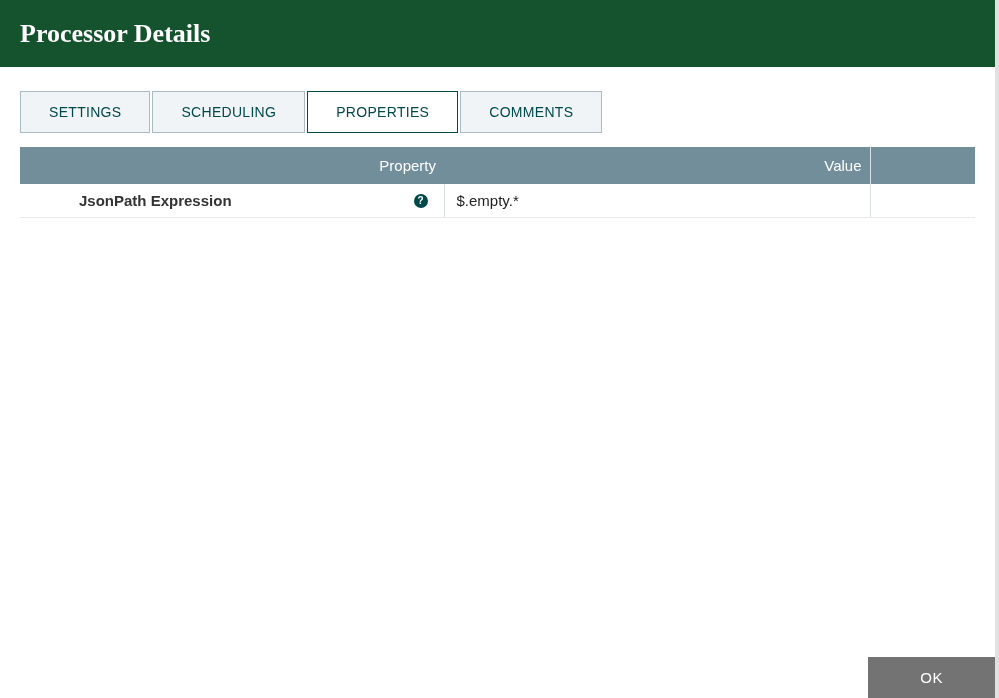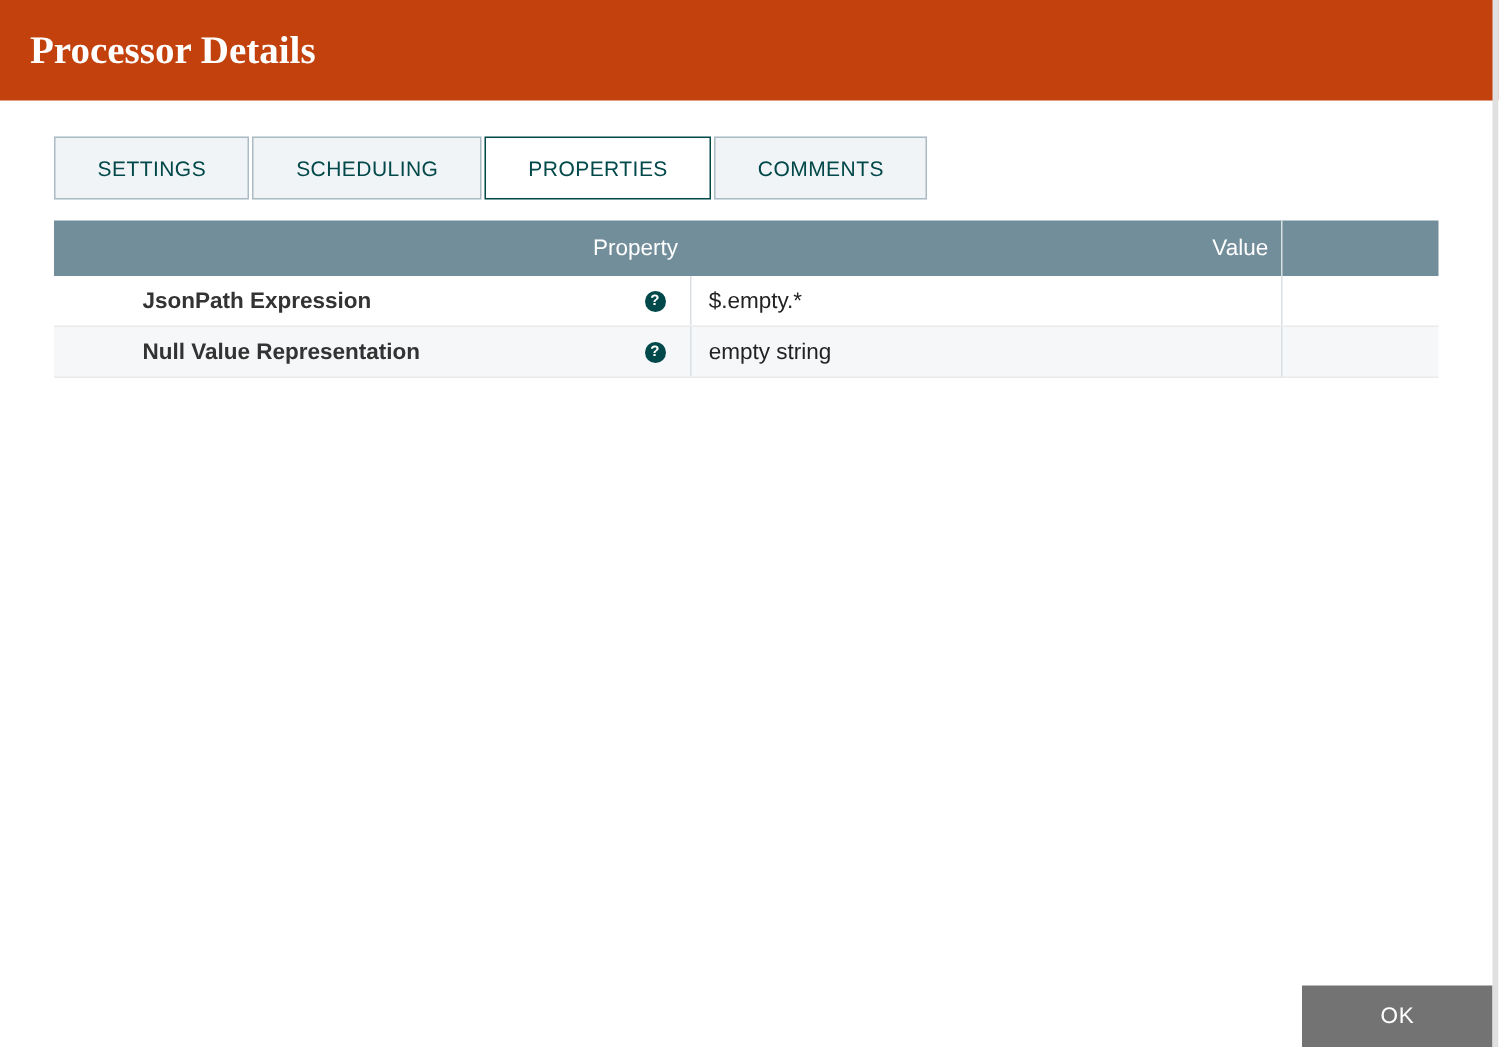--- a/index.html
+++ b/index.html
@@ -9,42 +9,42 @@
     }
     body {
       font-family: "Helvetica Neue", Helvetica, Arial, sans-serif;
       width: 999px;
       height: 698px;
       background: #ffffff;
       position: relative;
       overflow: hidden;
     }
     .header {
-      background: #c2410c;
+      background: #14532d;
       padding: 18px 20px;
       height: 67px;
       display: flex;
       align-items: center;
     }
     .header-title {
       color: #ffffff;
       font-size: 26px;
       font-weight: bold;
       font-family: Georgia, "Times New Roman", serif;
     }
     .scrollbar {
       position: absolute;
       right: 0;
       top: 0;
       width: 4px;
       height: 100%;
       background: #e0e0e0;
     }
     .content {
-      padding: 0 36px;
+      padding: 0 20px;
       width: 995px;
     }
     .tabs {
       display: flex;
       gap: 2px;
       margin-top: 24px;
       margin-bottom: 14px;
     }
     .tab {
       padding: 12px 28px;
@@ -182,32 +182,20 @@
           <div class="prop-cell">
             <span class="prop-name">JsonPath Expression</span>
             <span class="help-icon">?</span>
           </div>
         </td>
         <td class="val-cell">
           <span>$.empty.*</span>
         </td>
         <td></td>
       </tr>
-      <tr class="table-row odd">
-        <td>
-          <div class="prop-cell">
-            <span class="prop-name">Null Value Representation</span>
-            <span class="help-icon">?</span>
-          </div>
-        </td>
-        <td class="val-cell">
-          <span>empty string</span>
-        </td>
-        <td></td>
-      </tr>
     </tbody>
   </table>
 </div>
 
 <div class="footer">
   <button class="ok-button">OK</button>
 </div>
 
 <div class="scrollbar"></div>
 

